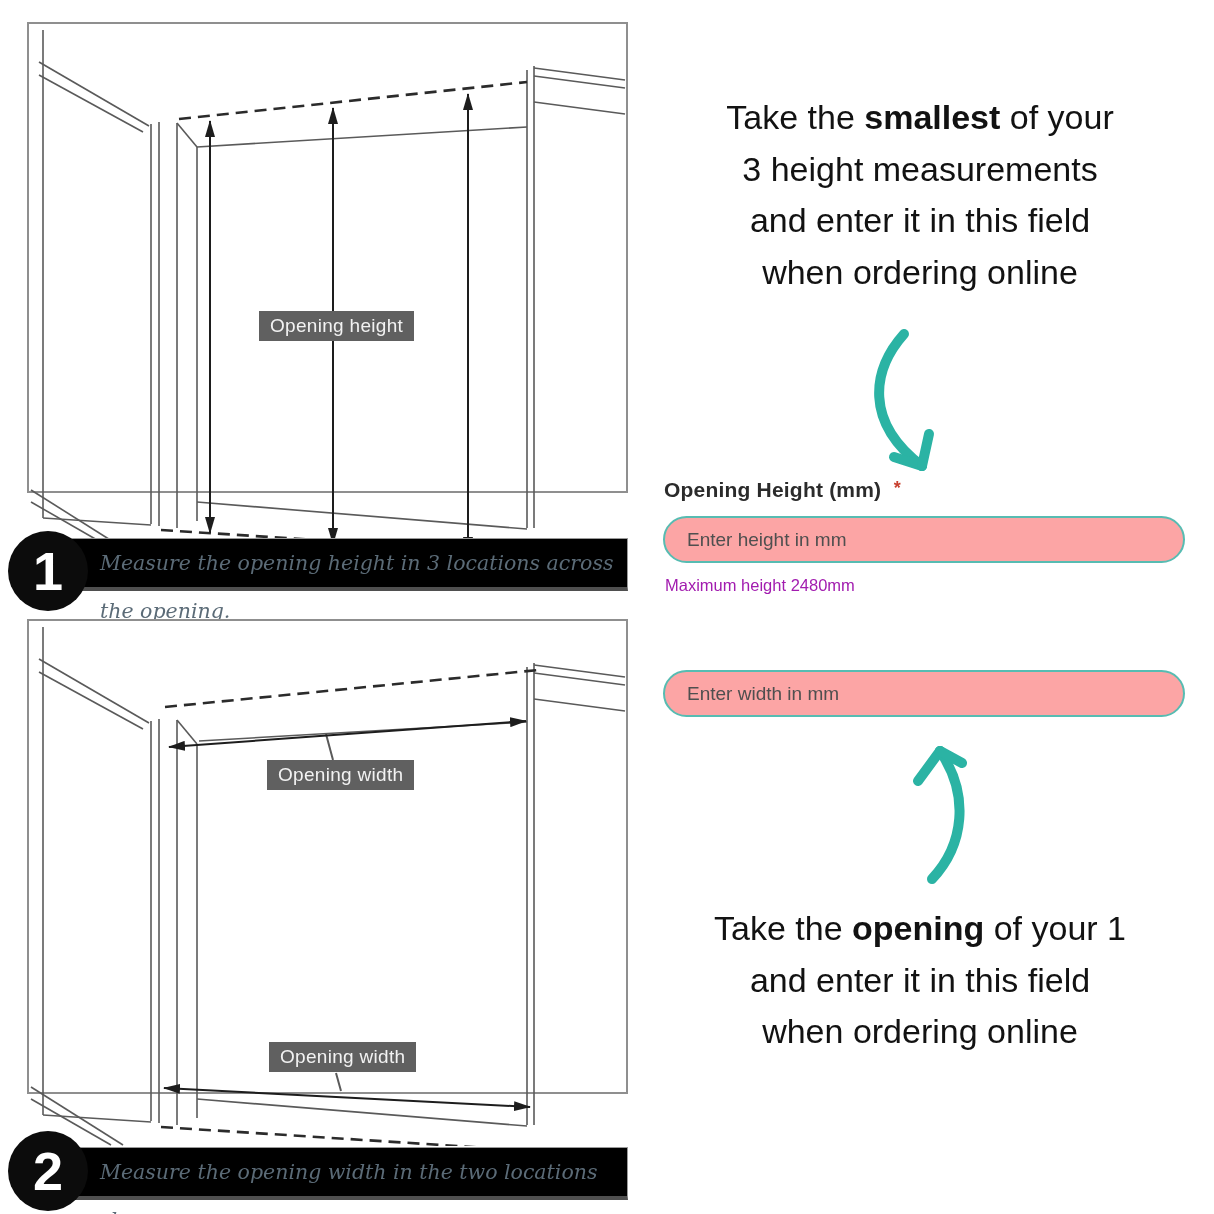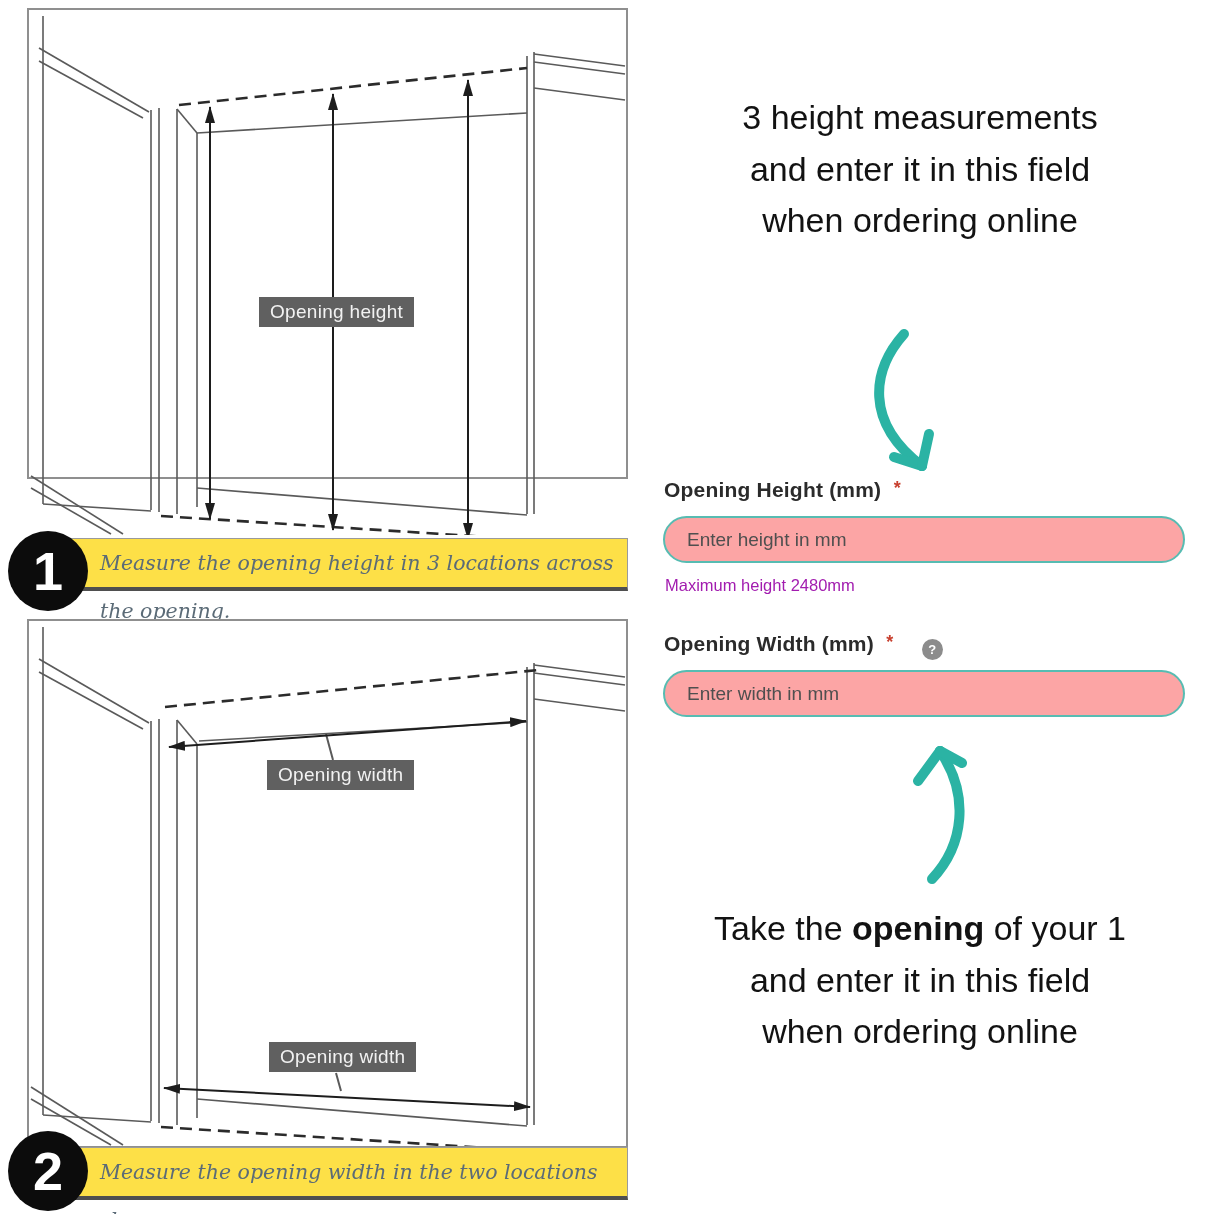--- a/index.html
+++ b/index.html
@@ -1,28 +1,28 @@
 <!DOCTYPE html>
 <html><head>
 <meta charset="utf-8">
 <style>
   html,body{margin:0;padding:0;background:#ffffff;}
   #canvas{position:relative;width:1214px;height:1214px;background:#ffffff;overflow:hidden;
           font-family:"Liberation Sans",sans-serif;}
 
   
   .diagram-box{position:absolute;border:2px solid #8f8f8f;background:#ffffff;box-sizing:border-box;}
-  #dbox1{left:27px;top:8px;width:601px;height:471px;}
-  #dbox2{left:27px;top:619px;width:601px;height:529px;}
+  #dbox1{left:27px;top:22px;width:601px;height:471px;}
+  #dbox2{left:27px;top:619px;width:601px;height:475px;}
   .diagram-box svg{position:absolute;left:0;top:0;}
 
   .mlabel{position:absolute;background:#606060;color:#f2f2f2;font-size:19px;
           padding:4px 11px;white-space:nowrap;letter-spacing:.3px;}
 
-  .caption-strip{position:absolute;left:27px;width:601px;height:53px;background:#fde047;
+  .caption-strip{position:absolute;left:27px;width:601px;height:53px;background:#000000;
           border:1px solid #9a9a9a;border-bottom:4px solid #4f4f4f;box-sizing:border-box;}
   #strip1{top:538px;}
   #strip2{top:1147px;}
   .caption-text{display:block;padding-left:72px;line-height:48px;
           font-family:"DejaVu Serif",serif;font-style:italic;font-size:20.5px;color:#5b6b77;}
 
   .badge{position:absolute;left:8px;width:80px;height:80px;border-radius:50%;
          background:#0c0c0c;color:#ffffff;text-align:center;line-height:80px;
          font-size:54px;font-weight:bold;}
   #badge1{top:531px;}
@@ -166,45 +166,41 @@
     <div class="mlabel" style="left:238px;top:139px;">Opening width</div>
     <div class="mlabel" style="left:240px;top:421px;">Opening width</div>
   </section>
 
   <div class="caption-strip" id="strip2">
     <span class="caption-text">Measure the opening width in the two locations shown.</span>
   </div>
   <div class="badge" id="badge2">2</div>
 
   <div class="para" id="para-height">
+    <div><span>Take the </span><b>smallest</b><span> of your</span></div>
     <div>3 height measurements</div>
     <div>and enter it in this field</div>
     <div>when ordering online</div>
   </div>
 
   <svg class="teal-arrow" style="left:852px;top:328px;" width="100" height="148" viewBox="0 0 100 148">
     <g stroke="#2bb3a4" stroke-width="10" fill="none" stroke-linecap="round" stroke-linejoin="round">
       <path d="M 52 6 C 20 42, 12 94, 70 138"></path>
       <path d="M 70 138 L 42 129"></path>
       <path d="M 70 138 L 77 106"></path>
     </g>
   </svg>
 
   <div class="field-label-row" id="label-row-height">
     <span class="field-label">Opening Height (mm)</span>
     <span class="req">*</span>
   </div>
   <input class="pill-input" id="input-height" type="text" placeholder="Enter height in mm" style="">
   <div class="helper-text">Maximum height 2480mm</div>
 
-  <div class="field-label-row" id="label-row-width">
-    <span class="field-label">Opening Width (mm)</span>
-    <span class="req">*</span>
-    <span class="help-icon">?</span>
-  </div>
   <input class="pill-input" id="input-width" type="text" placeholder="Enter width in mm" style="">
 
   <svg class="teal-arrow" style="left:890px;top:737px;" width="90" height="148" viewBox="0 0 90 148">
     <g stroke="#2bb3a4" stroke-width="10" fill="none" stroke-linecap="round" stroke-linejoin="round">
       <path d="M 42 142 C 74 108, 80 58, 50 14"></path>
       <path d="M 50 14 L 28 44"></path>
       <path d="M 50 14 L 72 26"></path>
     </g>
   </svg>
 

